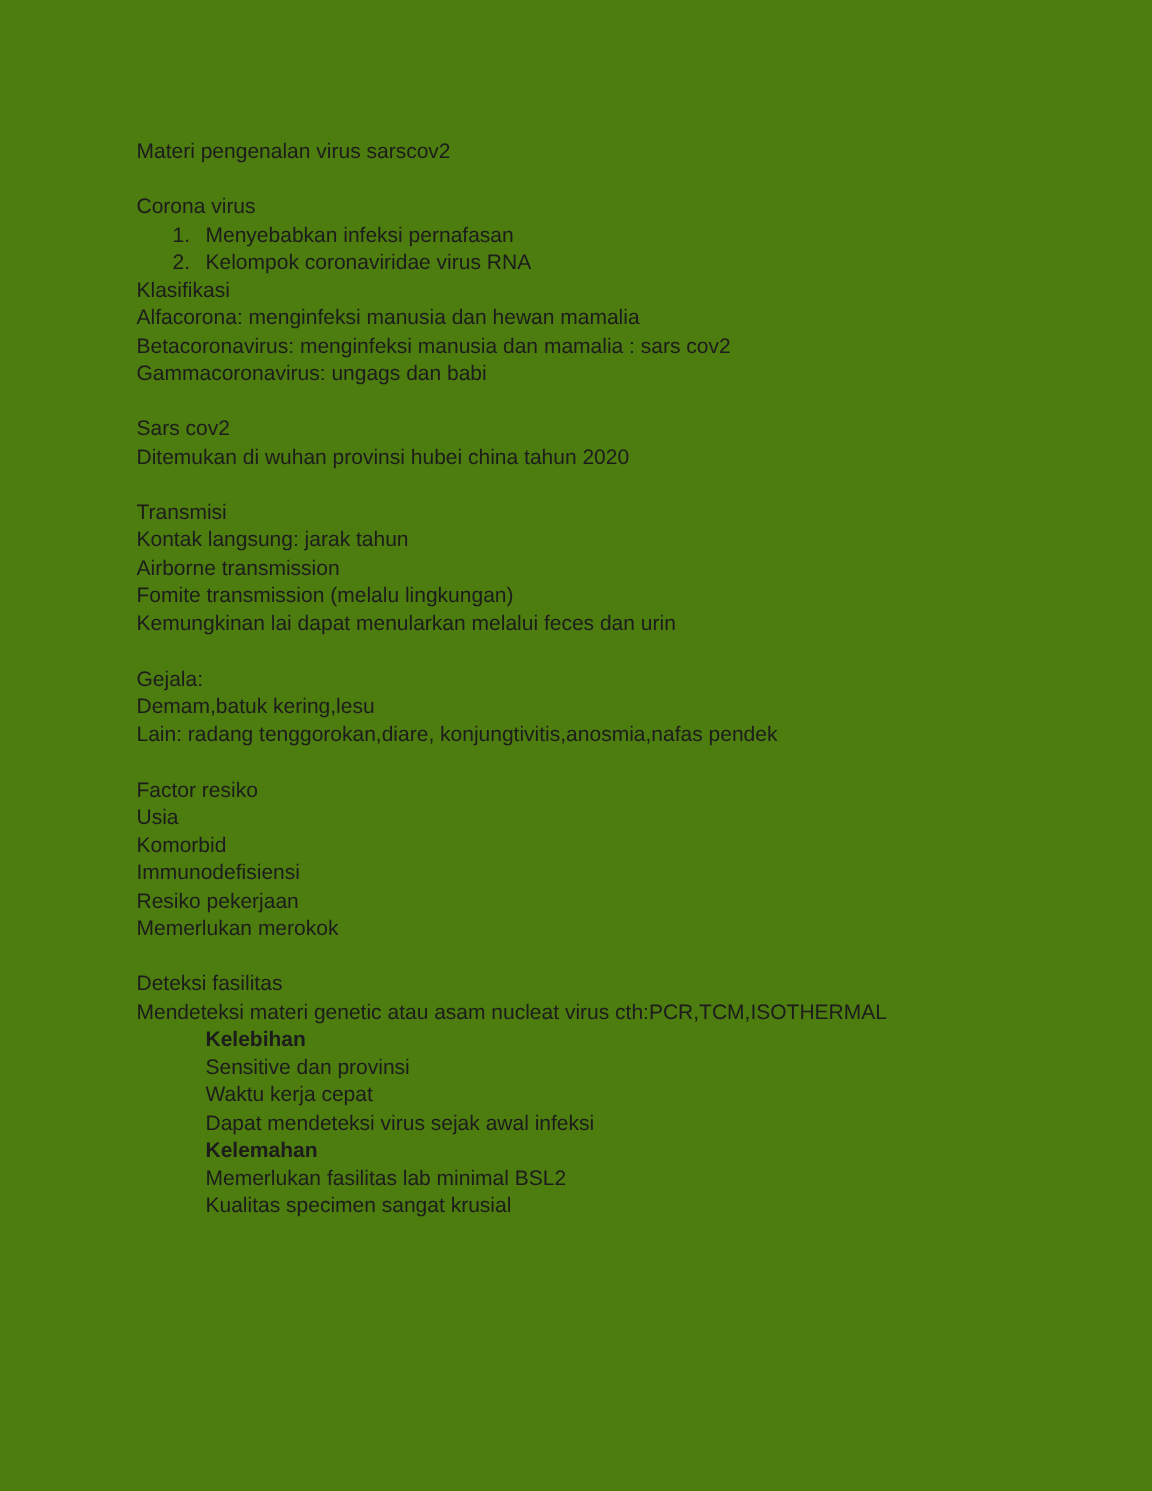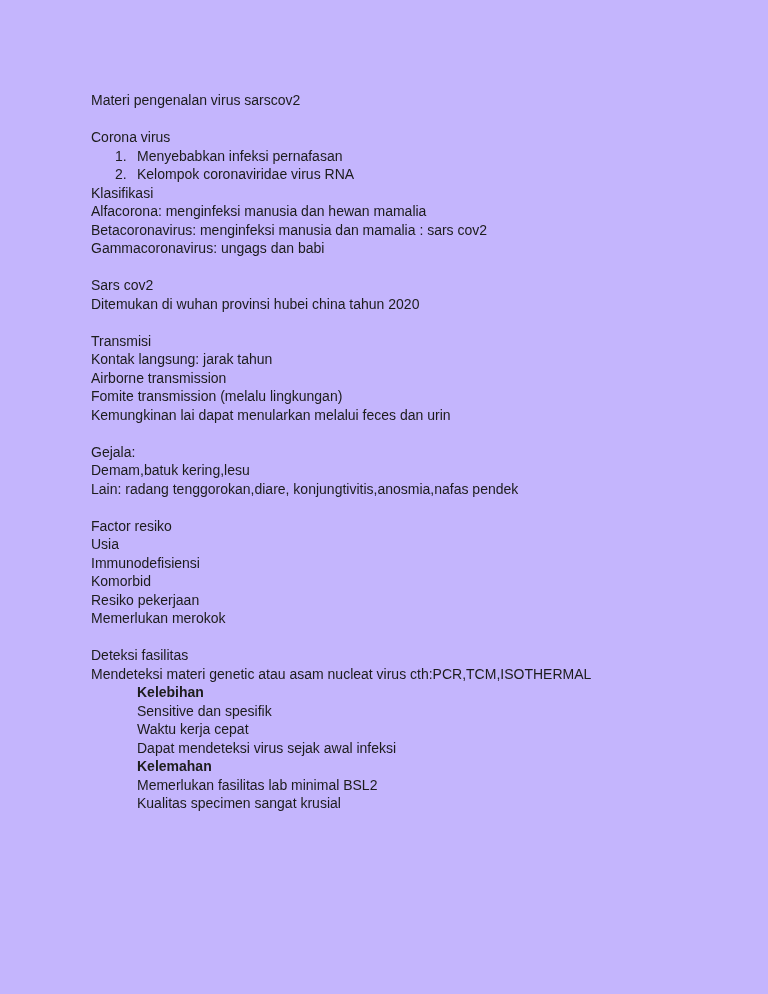--- a/index.html
+++ b/index.html
@@ -46,21 +46,21 @@
     padding-left: 46px;
   }
   .indent-bold {
     padding-left: 46px;
     font-weight: 700;
   }
 </style>
 </head>
 <body>
 
-<main class="page" style="background: #c4b5fd; color: rgb(28, 28, 28);">
+<main class="page" style="background: #4d7c0f; color: rgb(28, 28, 28);">
     <div class="line text">Materi pengenalan virus sarscov2</div>
     <div class="line blank"></div>
     <div class="line text">Corona virus</div>
     <div class="line list"><span class="num">1.</span><span>Menyebabkan infeksi pernafasan</span></div>
     <div class="line list"><span class="num">2.</span><span>Kelompok coronaviridae virus RNA</span></div>
     <div class="line text">Klasifikasi</div>
     <div class="line text">Alfacorona: menginfeksi manusia dan hewan mamalia</div>
     <div class="line text">Betacoronavirus: menginfeksi manusia dan mamalia : sars cov2</div>
     <div class="line text">Gammacoronavirus: ungags dan babi</div>
     <div class="line blank"></div>
@@ -72,27 +72,27 @@
     <div class="line text">Airborne transmission</div>
     <div class="line text">Fomite transmission (melalu lingkungan)</div>
     <div class="line text">Kemungkinan lai dapat menularkan melalui feces dan urin</div>
     <div class="line blank"></div>
     <div class="line text">Gejala:</div>
     <div class="line text">Demam,batuk kering,lesu</div>
     <div class="line text">Lain: radang tenggorokan,diare, konjungtivitis,anosmia,nafas pendek</div>
     <div class="line blank"></div>
     <div class="line text">Factor resiko</div>
     <div class="line text">Usia</div>
+    <div class="line text">Komorbid</div>
     <div class="line text">Immunodefisiensi</div>
-    <div class="line text">Komorbid</div>
     <div class="line text">Resiko pekerjaan</div>
     <div class="line text">Memerlukan merokok</div>
     <div class="line blank"></div>
     <div class="line text">Deteksi fasilitas</div>
     <div class="line text">Mendeteksi materi genetic atau asam nucleat virus cth:PCR,TCM,ISOTHERMAL</div>
     <div class="line indent-bold">Kelebihan</div>
-    <div class="line indent">Sensitive dan spesifik</div>
+    <div class="line indent">Sensitive dan provinsi</div>
     <div class="line indent">Waktu kerja cepat</div>
     <div class="line indent">Dapat mendeteksi virus sejak awal infeksi</div>
     <div class="line indent-bold">Kelemahan</div>
     <div class="line indent">Memerlukan fasilitas lab minimal BSL2</div>
     <div class="line indent">Kualitas specimen sangat krusial</div>
   </main>
 
 </body></html>

